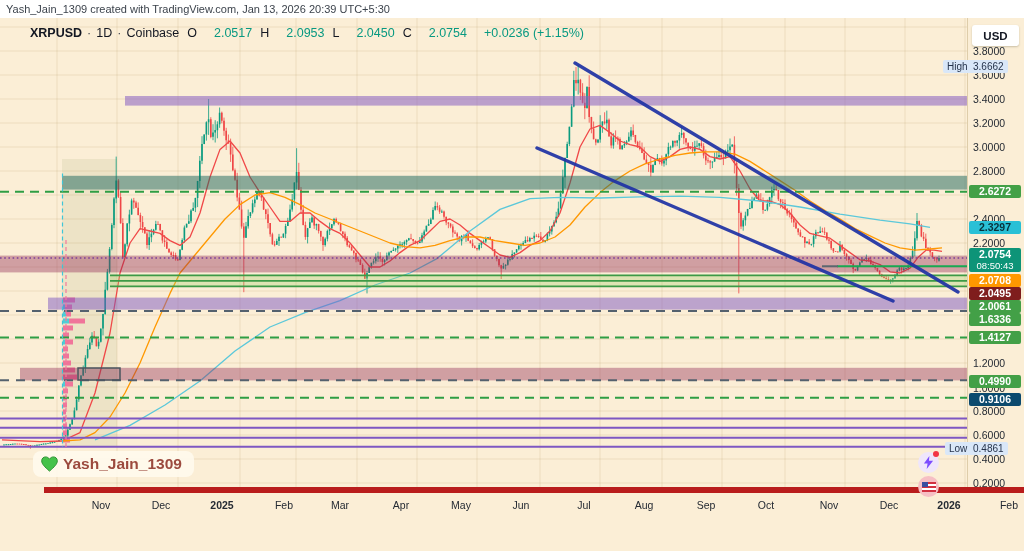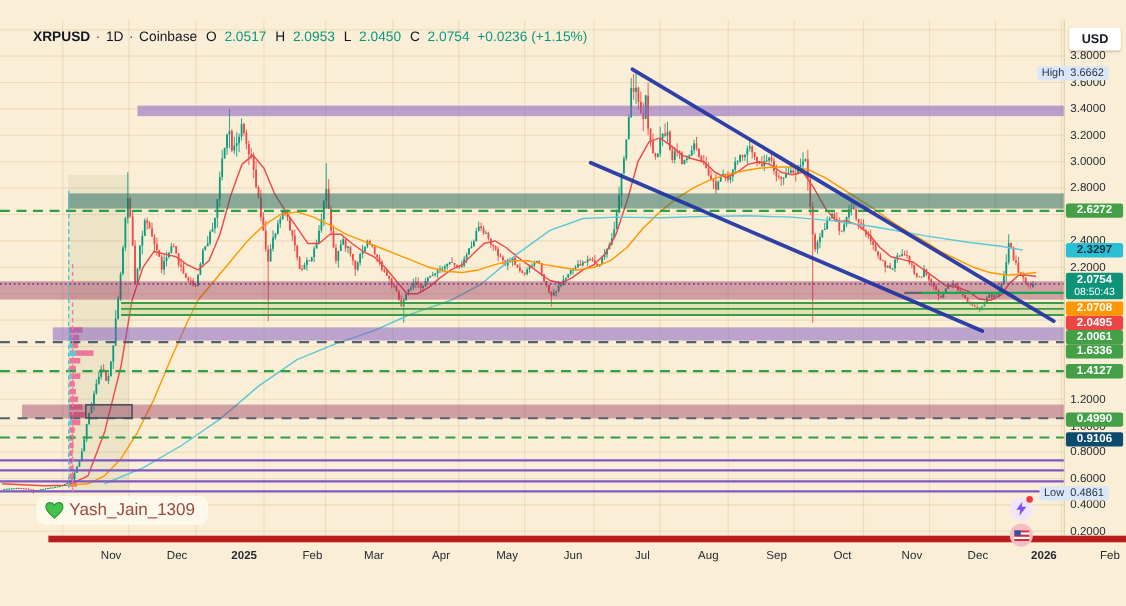--- a/index.html
+++ b/index.html
@@ -8,21 +8,21 @@
   
   #attr-bar{position:absolute;left:0;top:0;width:1024px;height:18px;background:#ffffff;
             font-size:11px;color:#3c434c;line-height:18px;padding-left:6px;box-sizing:border-box;white-space:nowrap;}
   
   #legend{position:absolute;left:30px;top:25px;height:16px;display:flex;align-items:center;
           font-size:12.5px;color:#131722;white-space:nowrap;z-index:30;}
   #legend .sep{margin:0 5px;color:#434651;}
   #legend .sym{font-weight:600;}
   #legend .grp{margin-left:10px;}
   #legend .lab{color:#131722;margin-left:8px;}
-  #legend .val{color:#089981;margin-left:7px;}
+  #legend .val{color:#089981;margin-left:17px;}
   
   #chart-svg{position:absolute;left:0;top:0;z-index:10;}
   
   #price-axis{position:absolute;left:967px;top:18px;width:57px;height:469px;z-index:20;
               border-left:1px solid #decdaa;box-sizing:border-box;background:transparent;}
   .tick{position:absolute;left:5px;font-size:10.5px;color:#242a33;transform:translateY(-50%);white-space:nowrap;}
   .badge{position:absolute;left:1px;width:52px;border-radius:2px;font-size:10.5px;font-weight:600;
          color:#fff;text-align:center;padding:1px 0;line-height:11px;z-index:22;}
   .badge .sub{display:block;font-size:9.5px;font-weight:400;}
   .hl-chip{position:absolute;background:#d9e7f8;color:#26344c;font-size:10px;border-radius:2px;
@@ -32,38 +32,41 @@
            box-shadow:0 1px 2px rgba(60,50,20,.25);font-size:11.5px;font-weight:600;color:#131722;
            display:flex;align-items:center;justify-content:center;z-index:30;}
   
   #time-axis{position:absolute;left:0;top:487px;width:1024px;height:28px;z-index:20;
              border-top:6px solid #b91c1c;box-sizing:border-box;margin-left:44px;}
   .month{position:absolute;top:6px;transform:translateX(-50%);font-size:10.5px;color:#242a33;white-space:nowrap;}
   .month.bold{font-weight:700;}
   
   #watermark{position:absolute;left:33px;top:451px;z-index:25;background:rgba(255,250,238,.88);
              border-radius:8px;padding:4px 12px 4px 8px;display:flex;align-items:center;gap:5px;}
-  #watermark span{font-size:15.5px;font-weight:400;color:#9c4a3e;}
+  #watermark span{font-size:15.5px;font-weight:700;color:#9c4a3e;}
   
   .evt{position:absolute;width:21px;height:21px;border-radius:50%;z-index:24;display:flex;
        align-items:center;justify-content:center;}
   #evt-bolt{left:918px;top:452px;background:#efe6fc;}
   #evt-bolt .dot{position:absolute;right:0px;top:-1px;width:6px;height:6px;border-radius:50%;background:#f23645;}
   #evt-flag{left:918px;top:476px;background:#f6bfc4;}
   
   #footer{position:absolute;left:0;top:515px;width:1024px;height:36px;background:#ffffff;z-index:30;
           display:flex;align-items:center;}
   #tv-logo{display:flex;align-items:center;gap:7px;margin-left:14px;}
   #tv-logo span{font-size:18px;font-weight:700;color:#0f1621;letter-spacing:-.3px;}
 </style>
 </head>
 <body>
 
 <div id="stage">
 
+  <div id="attr-bar">
+    <span>Yash_Jain_1309 created with TradingView.com, Jan 13, 2026 20:39 UTC+5:30</span>
+  </div>
 
   <svg id="chart-svg" width="1024" height="551">
       <defs>
         <clipPath id="plotClip">
           <rect x="0" y="18" width="968" height="469"></rect>
         </clipPath>
       </defs>
       <g clip-path="url(#plotClip)">
         <g>
           <line x1="0" y1="483" x2="967" y2="483" stroke="rgba(170,130,60,0.16)" stroke-width="1"></line>
@@ -210,21 +213,21 @@
       <div class="tick" style="top: 345px;">1.2000</div>
       <div class="tick" style="top: 370px;">1.0000</div>
       <div class="tick" style="top: 393px;">0.8000</div>
       <div class="tick" style="top: 417px;">0.6000</div>
       <div class="tick" style="top: 441px;">0.4000</div>
       <div class="tick" style="top: 465px;">0.2000</div>
       <div class="badge" style="top: 167px; background: rgb(67, 160, 71); color: rgb(255, 255, 255);">2.6272</div>
       <div class="badge" style="top: 203px; background: rgb(41, 192, 214); color: rgb(7, 49, 59);">2.3297</div>
       <div class="badge" style="top: 230px; background: rgb(13, 148, 120); color: rgb(255, 255, 255);">2.0754<span class="sub">08:50:43</span></div>
       <div class="badge" style="top: 256px; background: rgb(255, 152, 0); color: rgb(255, 255, 255);">2.0708</div>
-      <div class="badge" style="top: 269px; background: #ef4444; color: rgb(255, 255, 255);">2.0495</div>
+      <div class="badge" style="top: 269px; background: #7f1d1d; color: rgb(255, 255, 255);">2.0495</div>
       <div class="badge" style="top: 282px; background: rgb(67, 160, 71); color: rgb(255, 255, 255);">2.0061</div>
       <div class="badge" style="top: 295px; background: rgb(67, 160, 71); color: rgb(255, 255, 255);">1.6336</div>
       <div class="badge" style="top: 313px; background: rgb(67, 160, 71); color: rgb(255, 255, 255);">1.4127</div>
       <div class="badge" style="top: 357px; background: rgb(67, 160, 71); color: rgb(255, 255, 255);">0.4990</div>
       <div class="badge" style="top: 375px; background: #0c4a6e; color: rgb(255, 255, 255);">0.9106</div>
     </div>
   <div id="time-axis">
       <div class="month" style="left: 57px;">Nov</div>
       <div class="month" style="left: 117px;">Dec</div>
       <div class="month bold" style="left: 178px;">2025</div>

